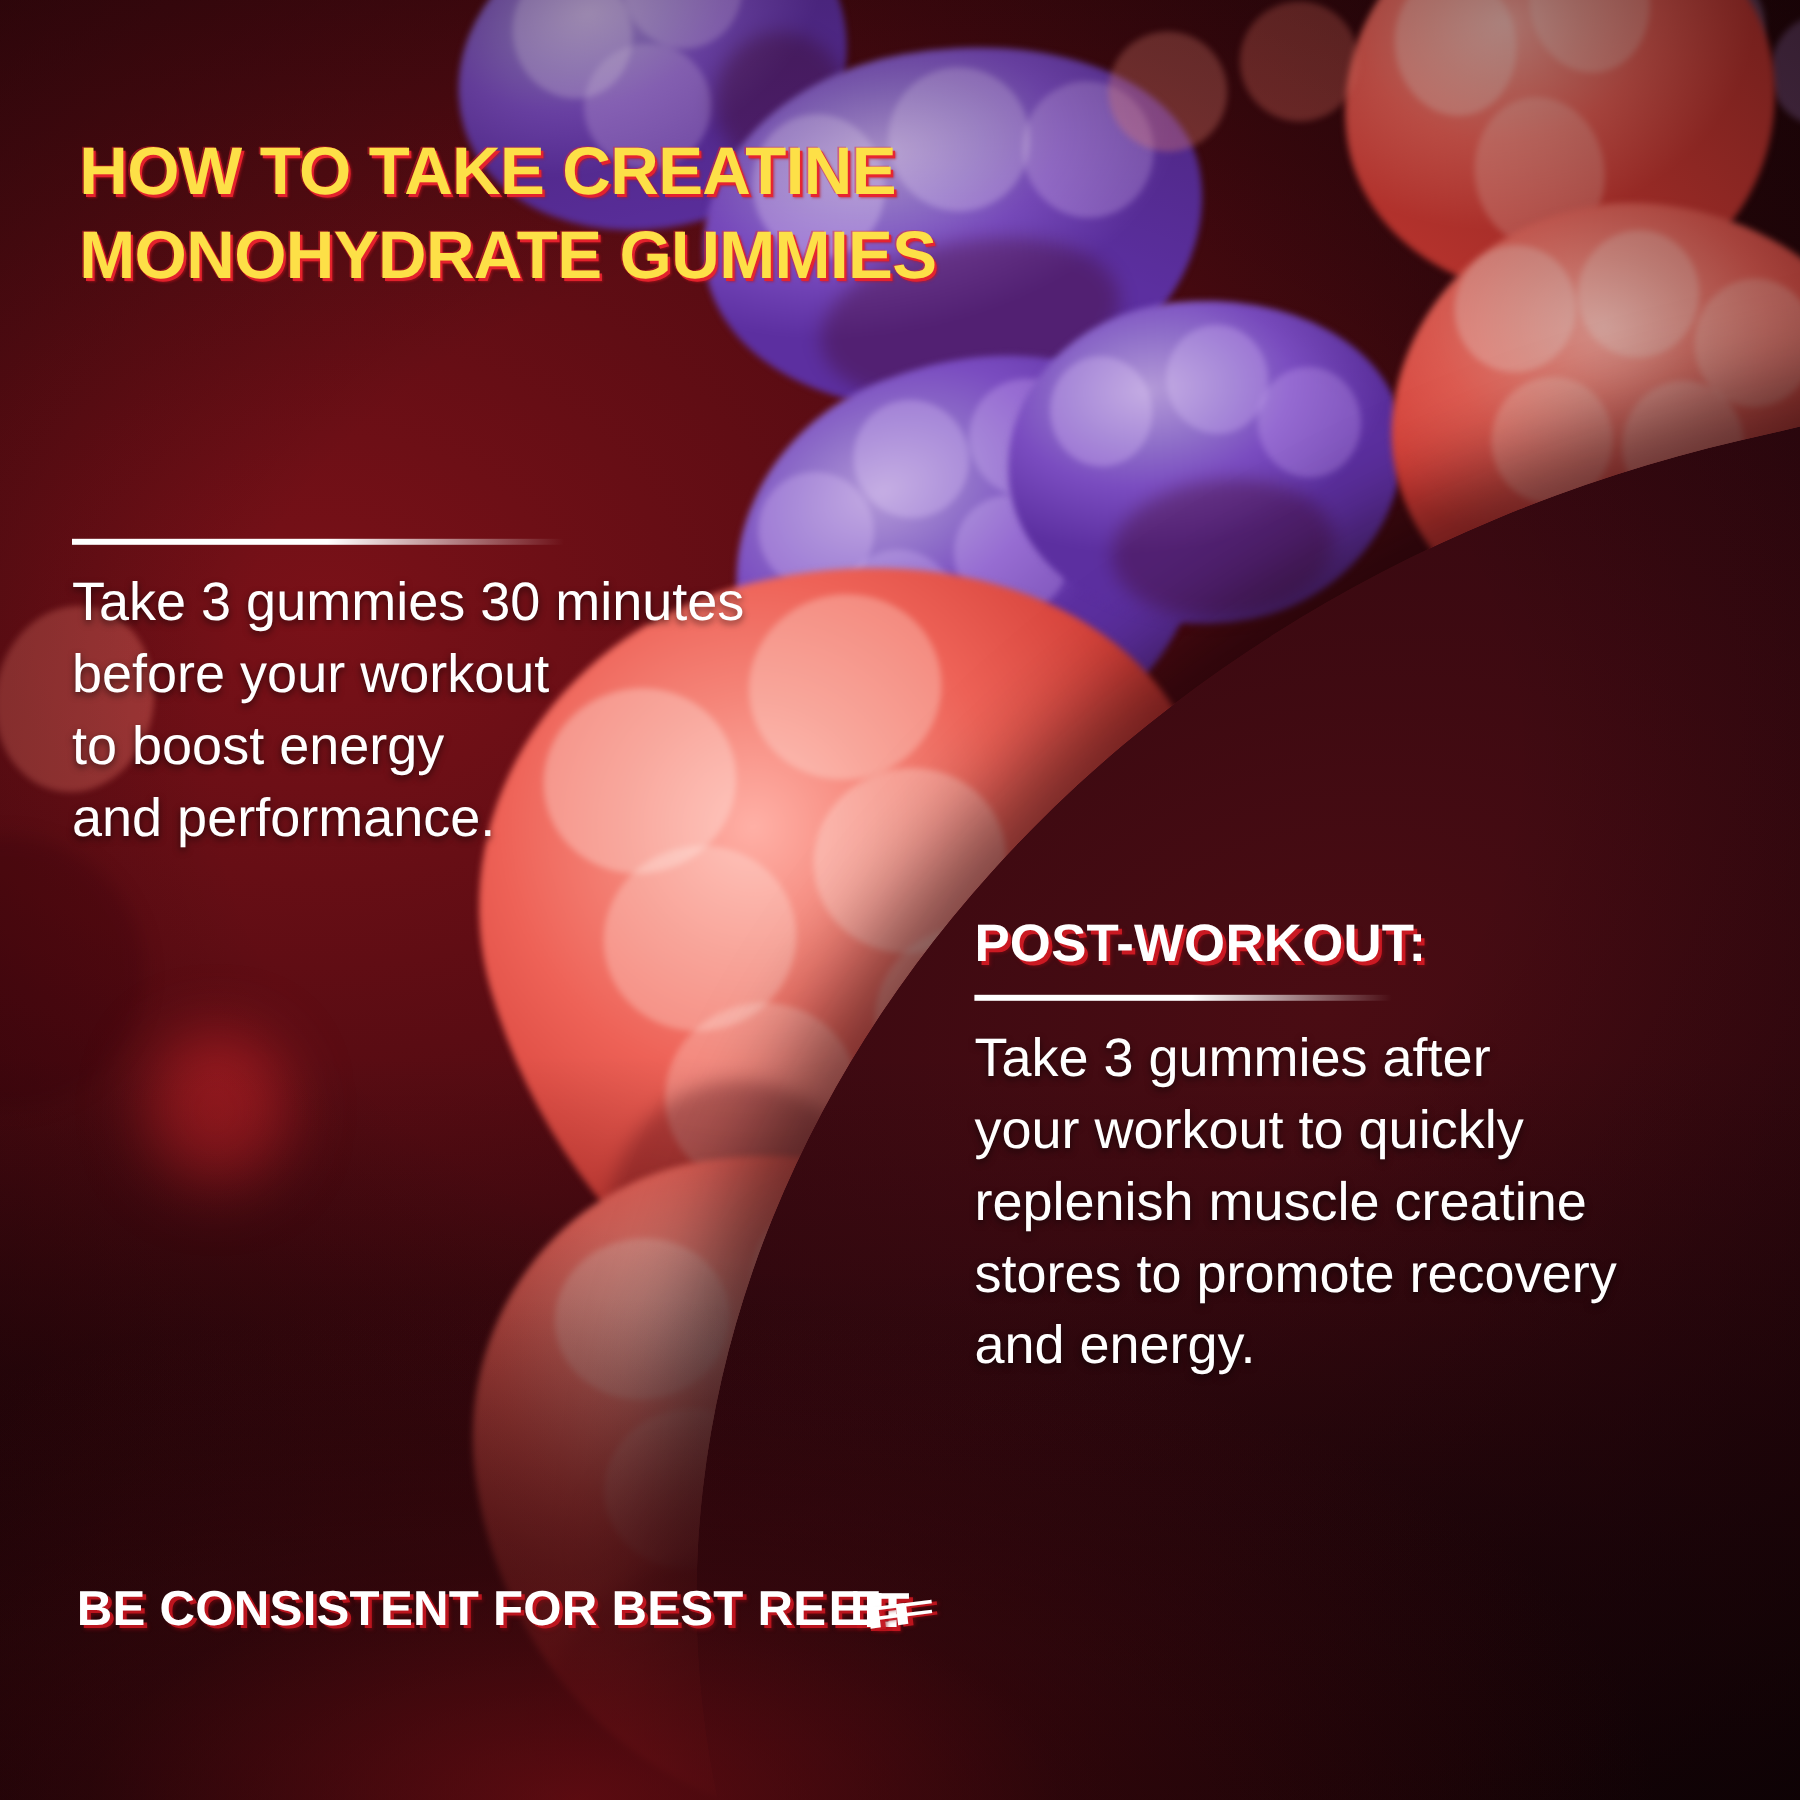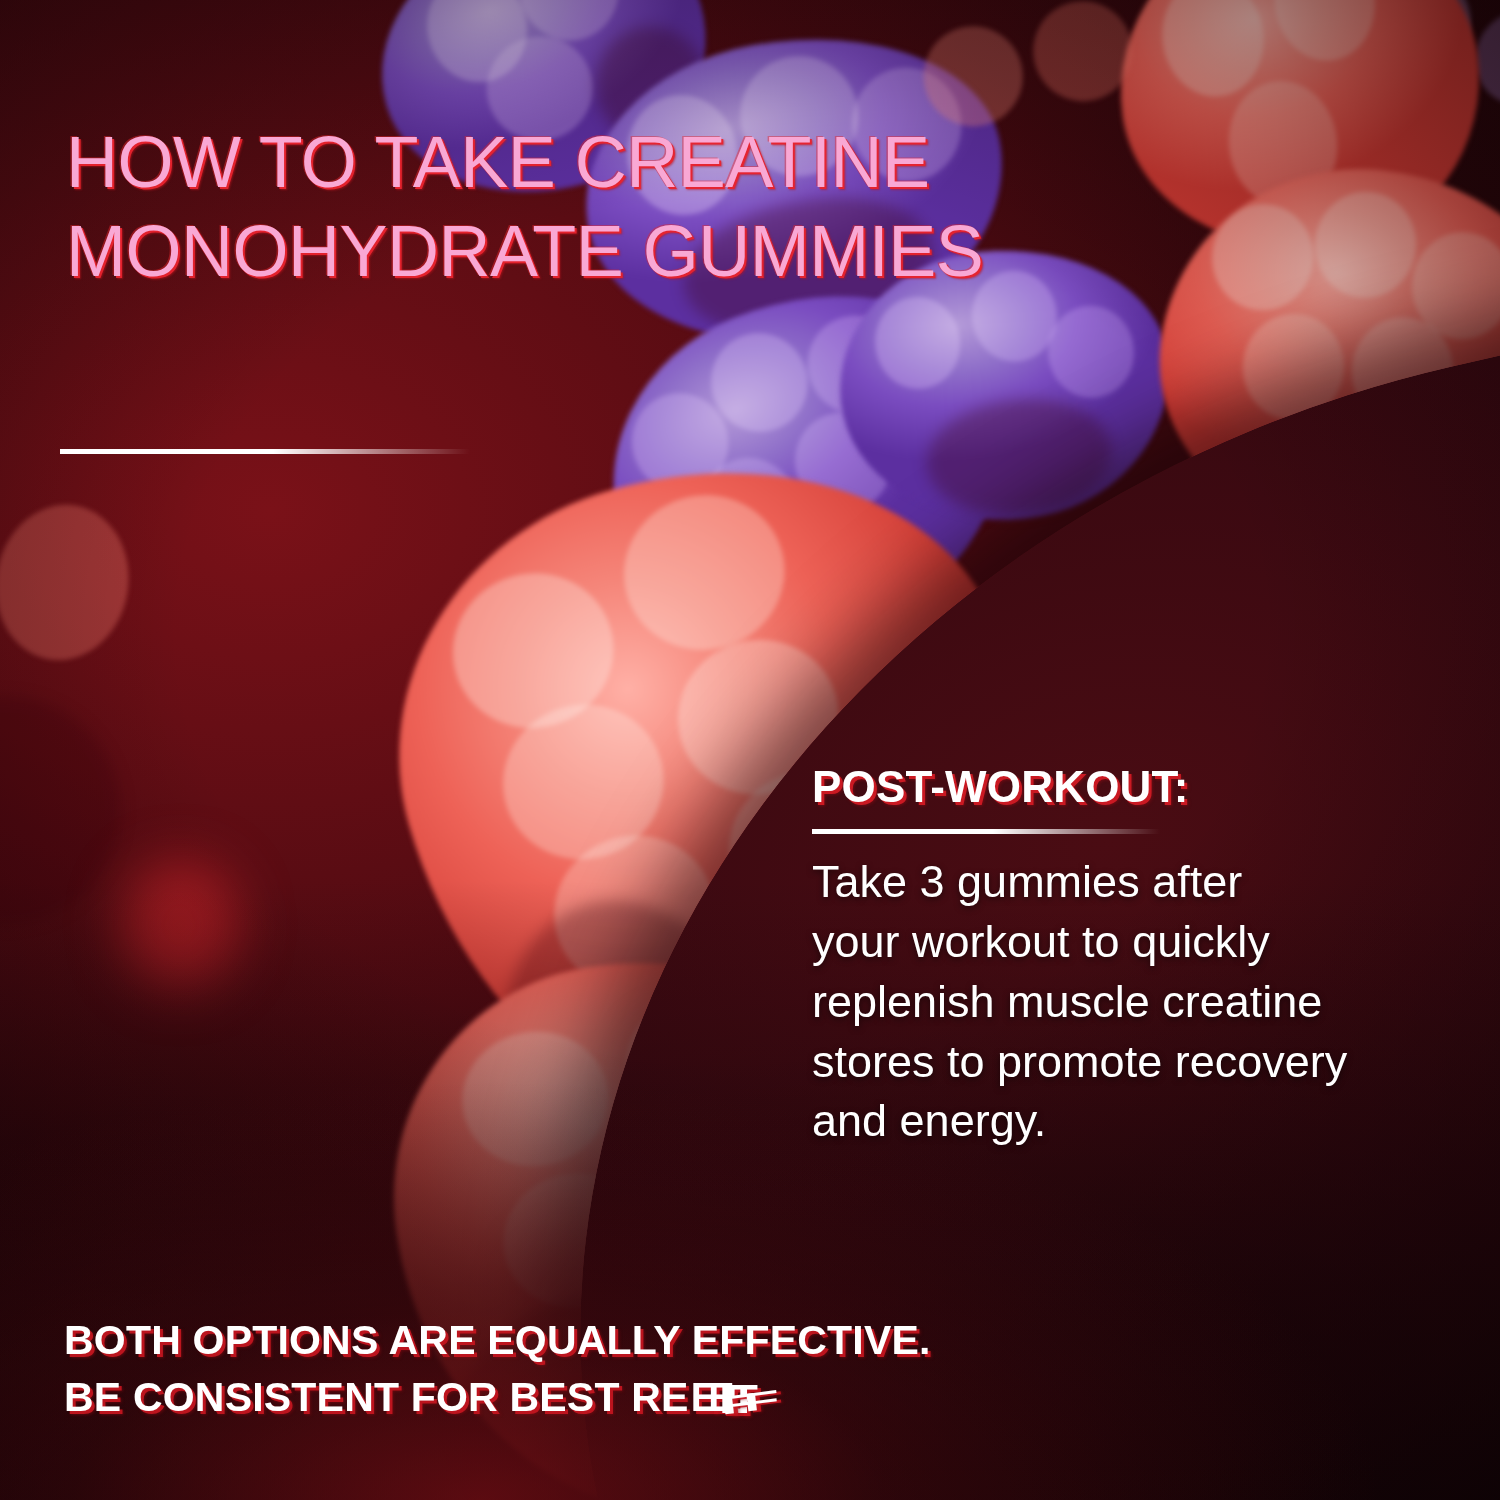--- a/index.html
+++ b/index.html
@@ -126,24 +126,24 @@
     position: absolute;
     inset: 0;
   }
 
   
   .title {
     position: absolute;
     left: 66px;
     top: 72px;
     width: 1400px;
-    color: #f9a8d4;
-    font-size: 72px;
+    color: #fde047;
+    font-size: 56px;
     line-height: 1.18;
-    font-weight: normal;
+    font-weight: bold;
     letter-spacing: -0.5px;
     text-transform: uppercase;
     text-shadow:
       2px 2px 0 rgba(232,35,45,.95),
       3px 3px 2px rgba(190,20,30,.55),
       -1.5px -1px 0 rgba(232,35,45,.45);
   }
   .title .line { display: block; white-space: nowrap; }
   .title .l2 { margin-top: 4px; }
 
@@ -338,33 +338,38 @@
 
   <div class="content">
 
     <h1 class="title">
       <span class="line l1">HOW TO TAKE CREATINE</span>
       <span class="line l2">MONOHYDRATE GUMMIES</span>
     </h1>
 
     <div class="section sec-pre">
       <div class="rule rule-pre"></div>
+      <div class="sec-body">
+        <span class="line">Take 3 gummies 30 minutes</span>
+        <span class="line">before your workout</span>
+        <span class="line">to boost energy</span>
+        <span class="line">and performance.</span>
+      </div>
     </div>
 
     <div class="section sec-post">
       <div class="sec-head">POST-WORKOUT:</div>
       <div class="rule rule-post"></div>
       <div class="sec-body">
         <span class="line">Take 3 gummies after</span>
         <span class="line">your workout to quickly</span>
         <span class="line">replenish muscle creatine</span>
         <span class="line">stores to promote recovery</span>
         <span class="line">and energy.</span>
       </div>
     </div>
 
     <div class="footer">
-      <span class="line">BOTH OPTIONS ARE EQUALLY EFFECTIVE.</span>
       <span class="line"><span>BE CONSISTENT FOR BEST RE</span><span class="glitch-word"><span>EE</span><span class="ov">I'LT</span><span class="glitch-tail">FF</span></span></span>
     </div>
 
   </div>
 </div>
 
 </body></html>

